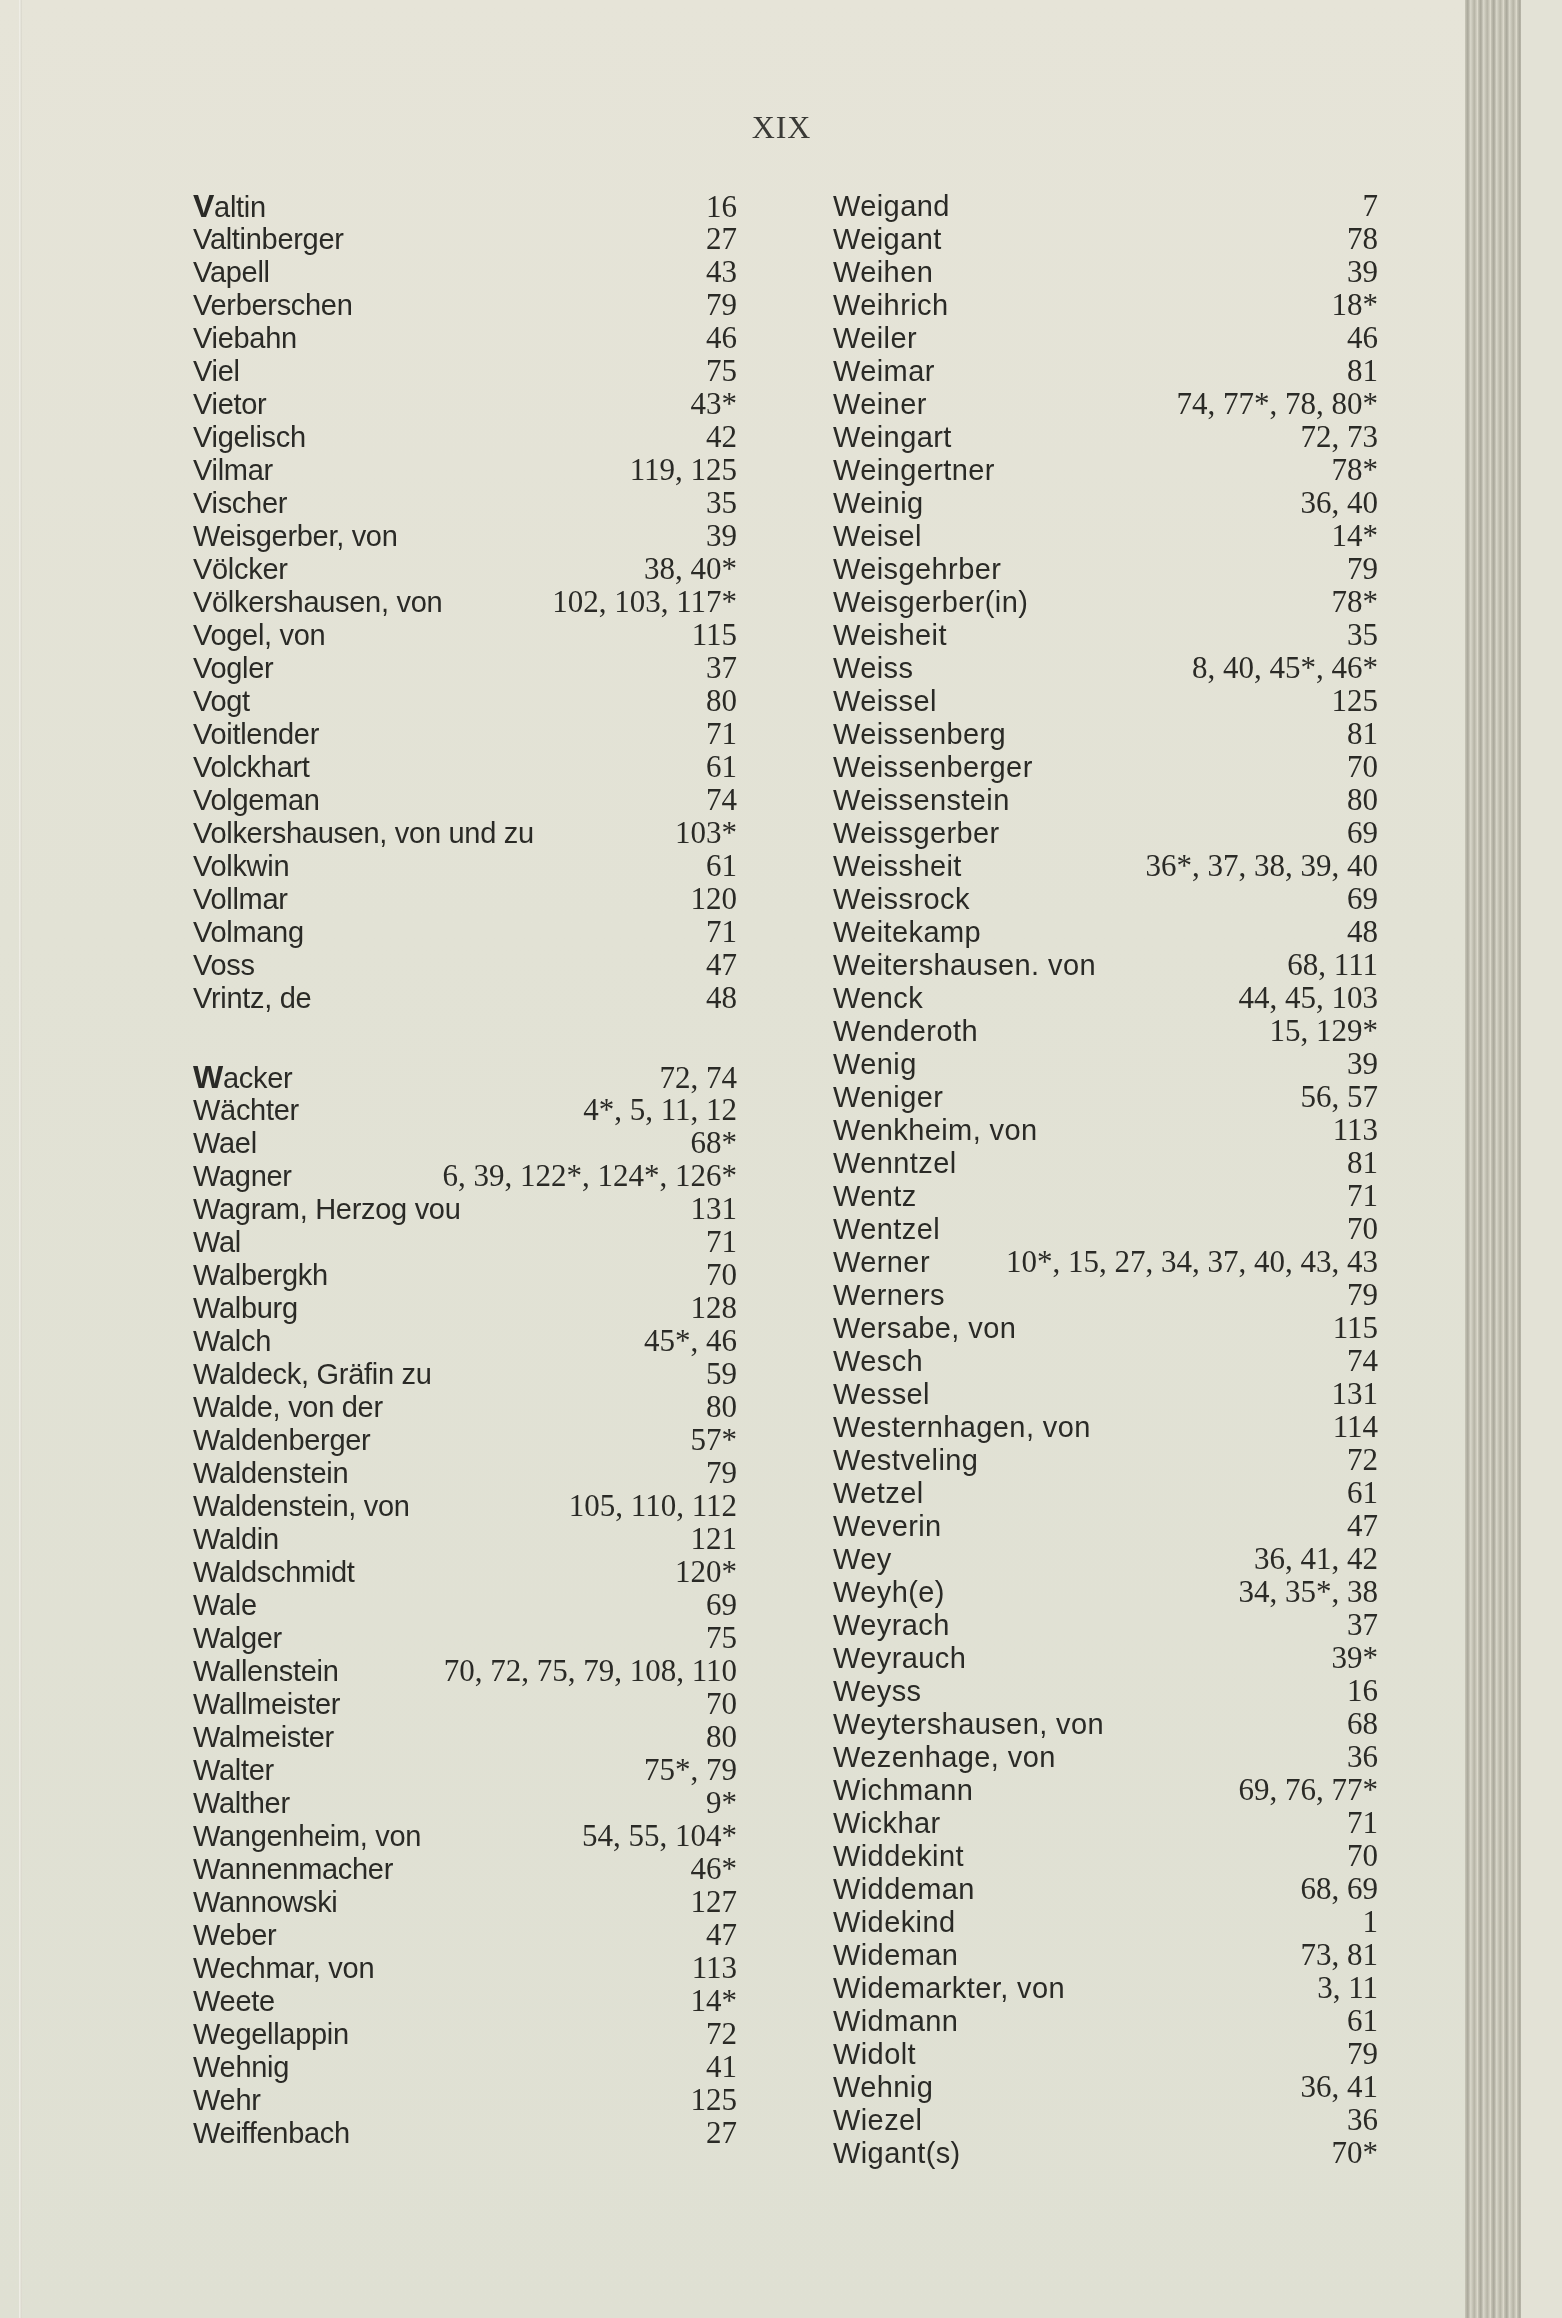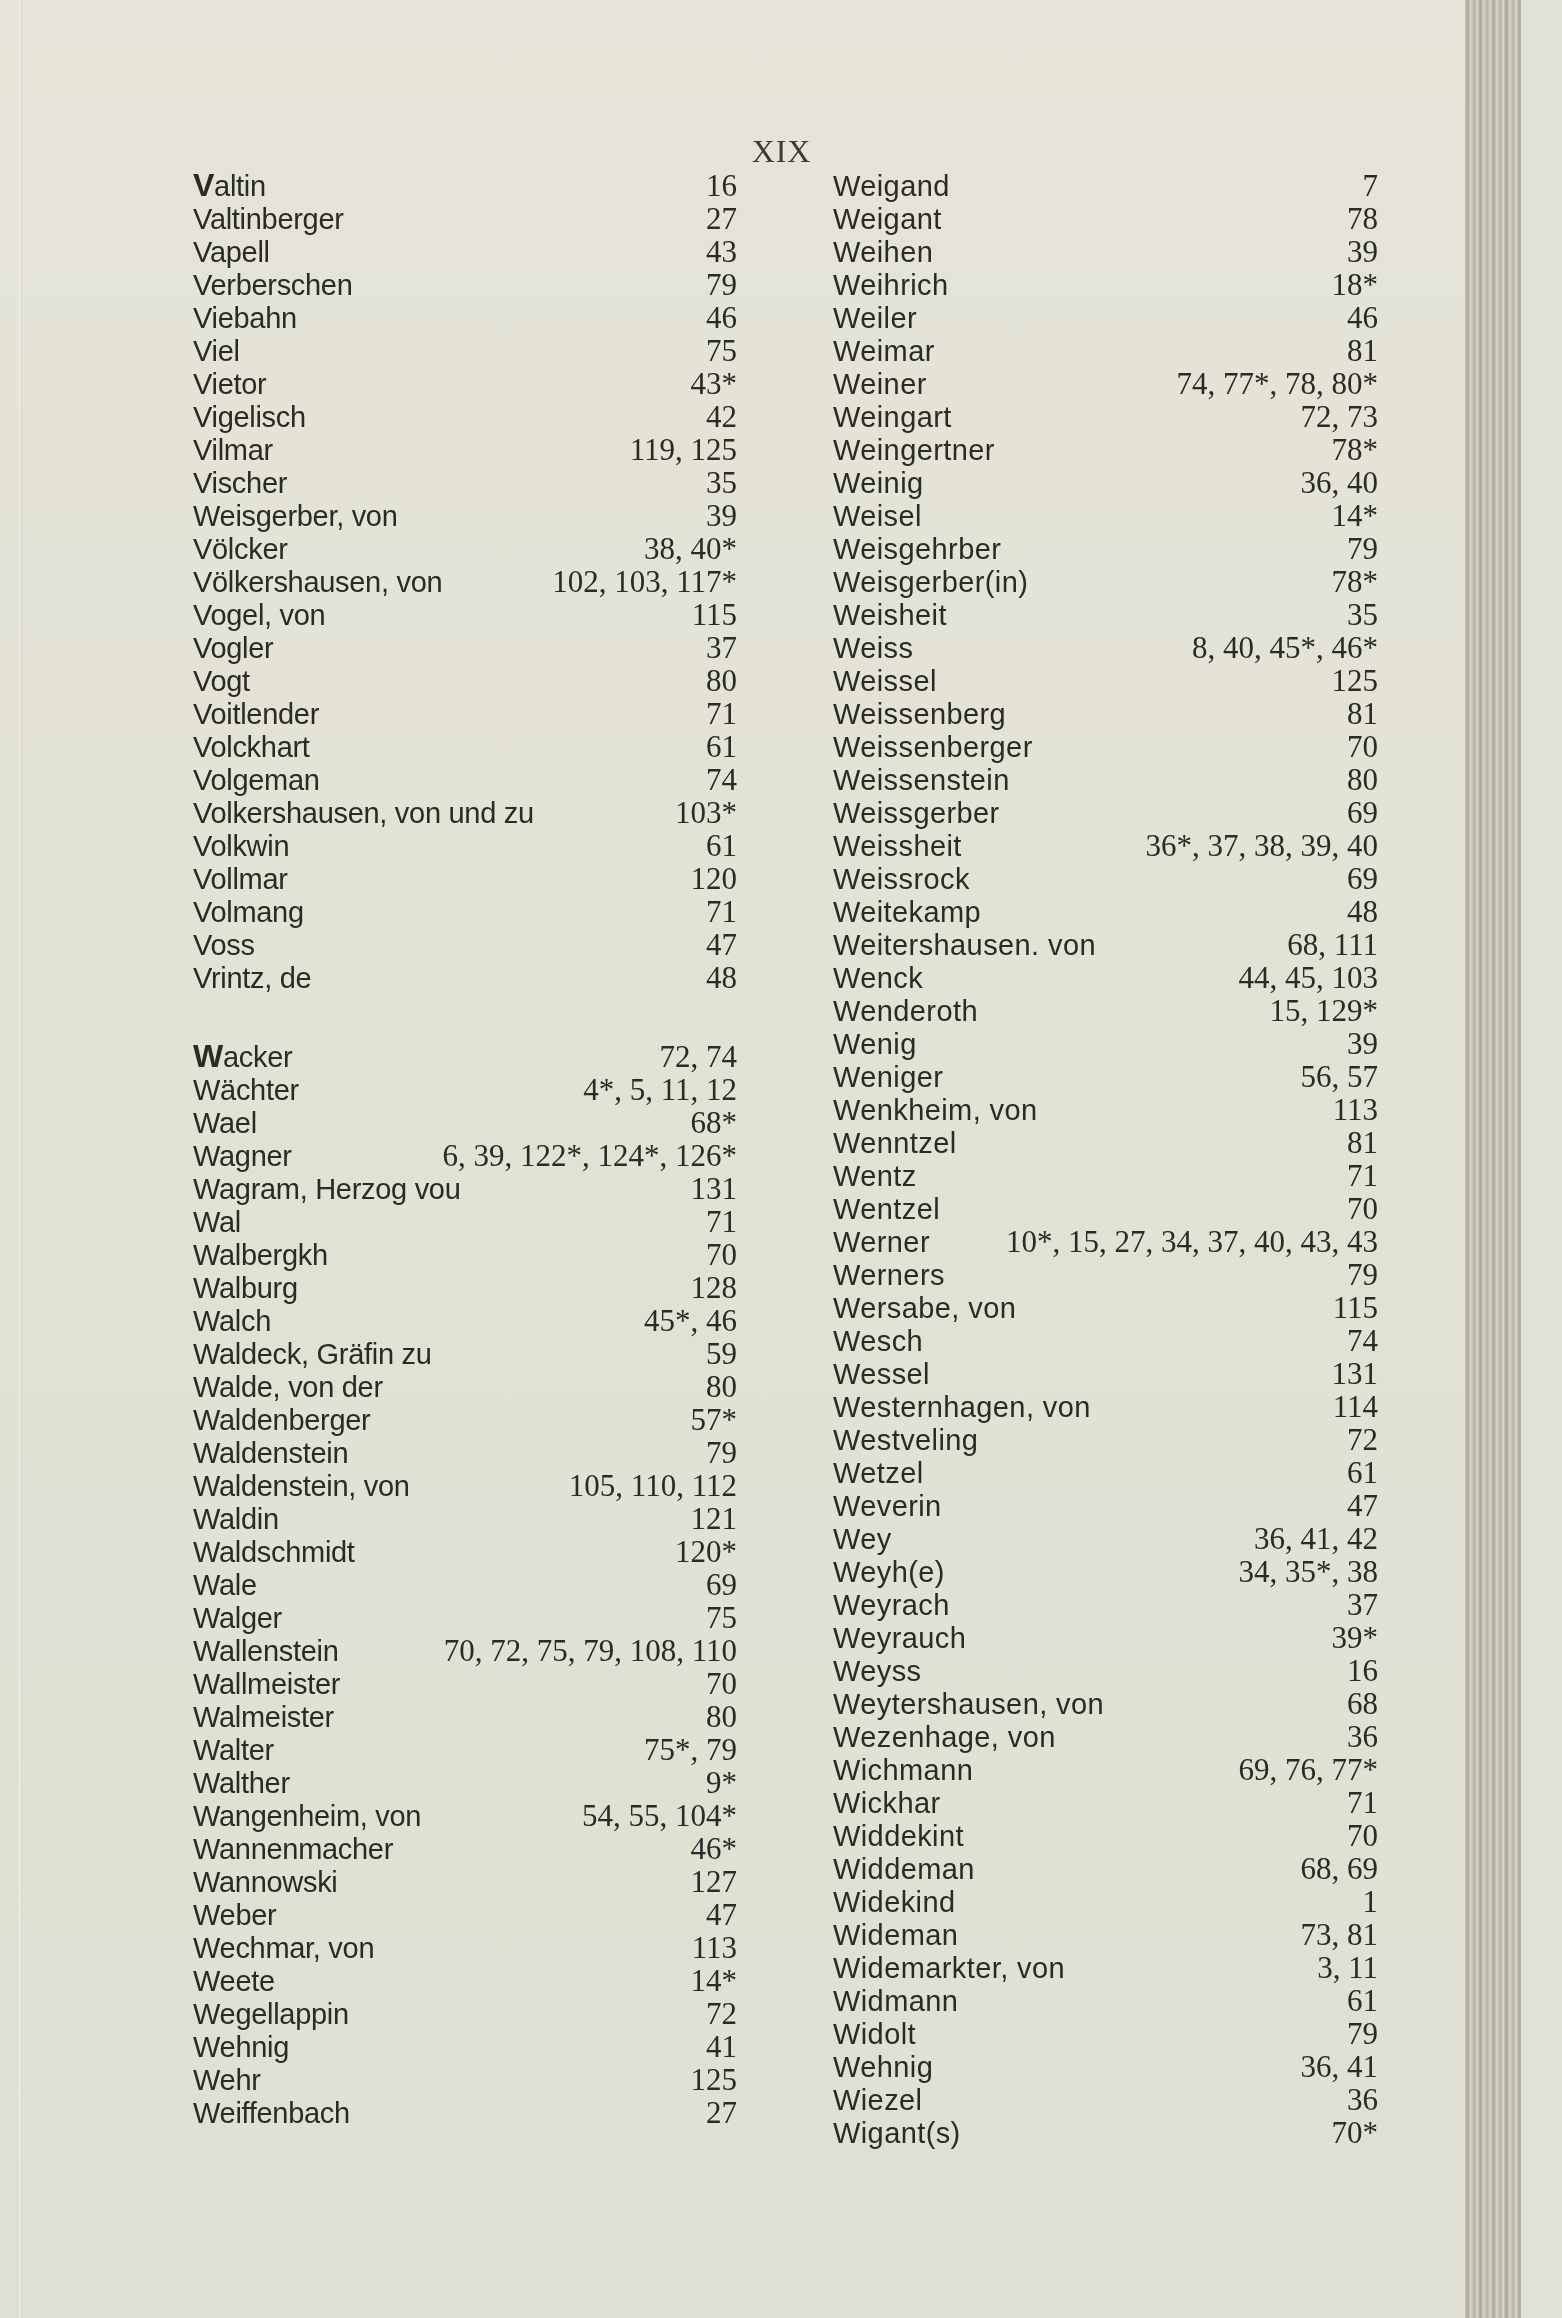--- a/index.html
+++ b/index.html
@@ -16,25 +16,25 @@
   .left-fold {
     position:absolute; left:18.6px; top:0; width:3.7px; height:2319px;
     background:linear-gradient(90deg,#f2f1ea,#d8d6ca);
   }
   .right-edge {
     position:absolute; right:0; top:0; width:56px; height:2319px;
     background:repeating-linear-gradient(90deg,#c8c6b8 0px,#a9a79a 2.8px,#d8d6c9 5.6px,#b6b4a6 9.3px,#e0ddd0 13px);
   }
   .page-number {
     position:absolute; left:0; width:1563px; top:109px;
-    text-align:center; font-size:32px; letter-spacing:0.9px; color:#3a3a36;margin-top:24px;
+    text-align:center; font-size:32px; letter-spacing:0.9px; color:#3a3a36;
   }
   .col {
-    position:absolute; top:169px; width:544px;
-    font-size:31px; line-height:33px;
+    position:absolute; top:182px; width:544px;
+    font-size:31px; line-height:48px;
   }
   .col.left { left:193px; }
   .col.right { left:833px; width:545px; }
   .entry {
     display:flex; justify-content:space-between; align-items:baseline;
     white-space:nowrap; height:33px;
   }
   .entry .name { font-family:"Liberation Sans","DejaVu Sans",sans-serif; font-size:29px; font-stretch:condensed; }
   .col.left .entry .name { letter-spacing:-0.3px; }
   .col.right .entry .name { letter-spacing:0.4px; }

